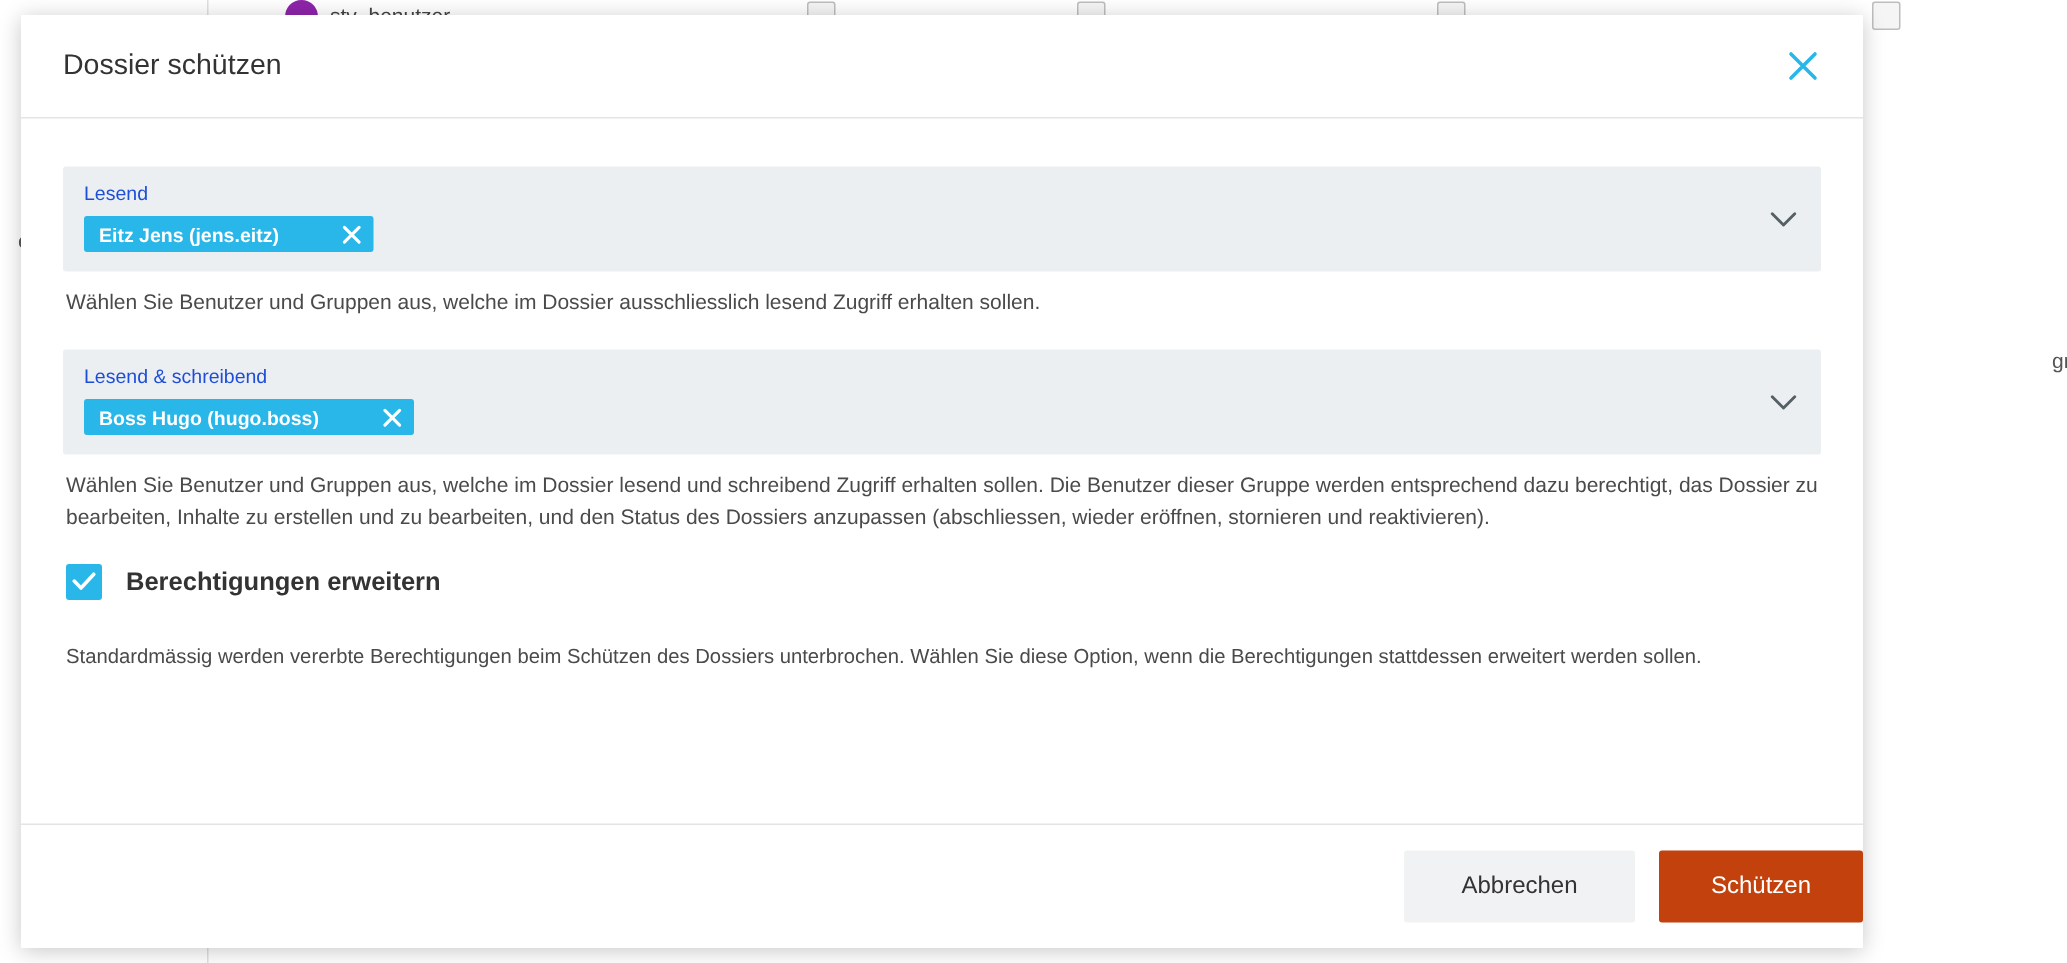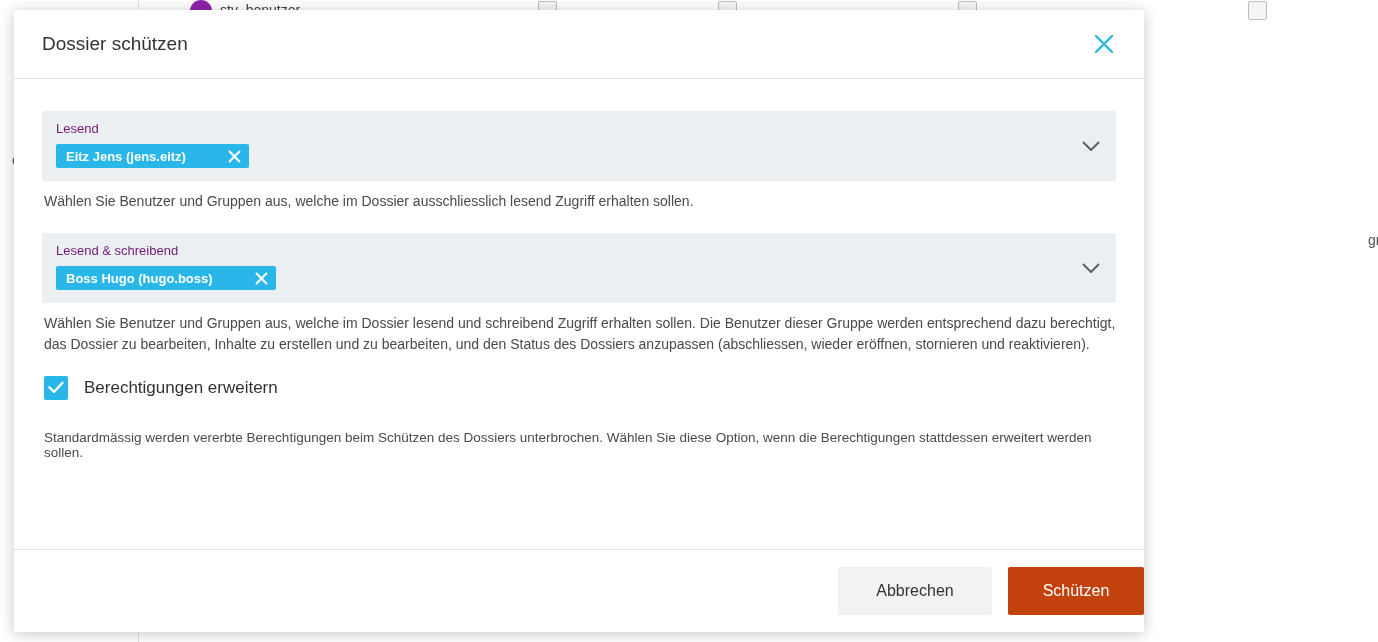--- a/index.html
+++ b/index.html
@@ -80,21 +80,21 @@
   .bg-chk.c1 { left: 386px; }
   .bg-chk.c2 { left: 566px; }
   .bg-chk.c3 { left: 806px; }
   .bg-chk.c4 { left: 1096px; }
 
   
   .modal {
     position: absolute;
     left: 14px;
     top: 10px;
-    width: 1130px;
+    width: 1228px;
     height: 622px;
     background: #ffffff;
     box-shadow: 0 2px 14px rgba(0,0,0,0.22);
     display: flex;
     flex-direction: column;
   }
   .modal-header {
     position: relative;
     height: 68px;
     flex: 0 0 68px;
@@ -132,21 +132,21 @@
 
   .field-box {
     position: relative;
     background: #eceff1;
     border-radius: 2px;
     padding: 10px 14px 12px 14px;
     min-height: 48px;
   }
   .field-label {
     font-size: 13px;
-    color: #701a75;
+    color: #1d4ed8;
     margin-bottom: 8px;
   }
   .chips {
     display: flex;
     flex-wrap: wrap;
     gap: 6px;
   }
   .chip {
     display: inline-flex;
     align-items: center;
@@ -191,20 +191,21 @@
     margin: 10px 0 22px 0;
     padding-left: 2px;
   }
   .help-text.wide { max-width: 1290px; }
 
   .checkbox-row {
     display: flex;
     align-items: center;
     margin-top: 6px;
     margin-bottom: 0;
+    font-weight: bold;
   }
   .cb {
     width: 24px;
     height: 24px;
     background: #29b6e8;
     border-radius: 2px;
     margin-left: 2px;
     display: flex;
     align-items: center;
     justify-content: center;

